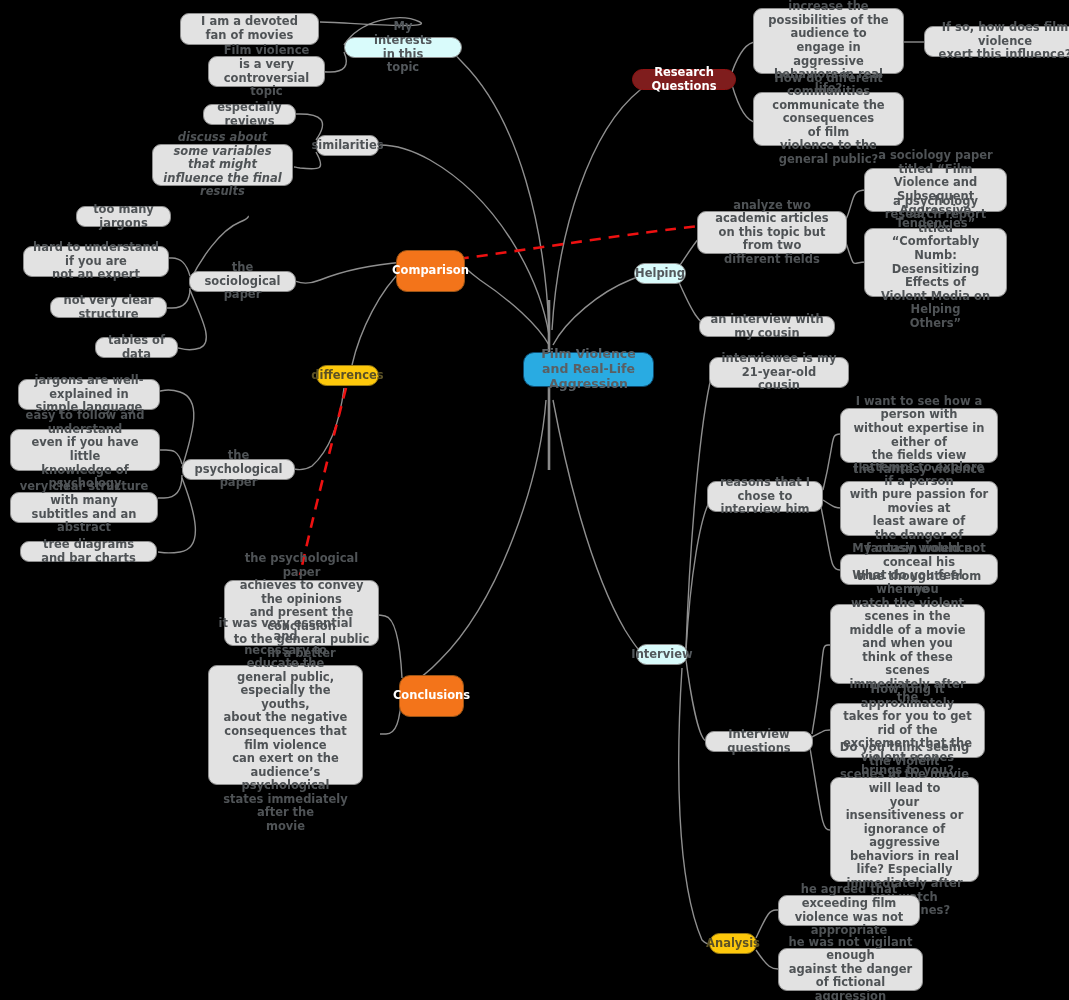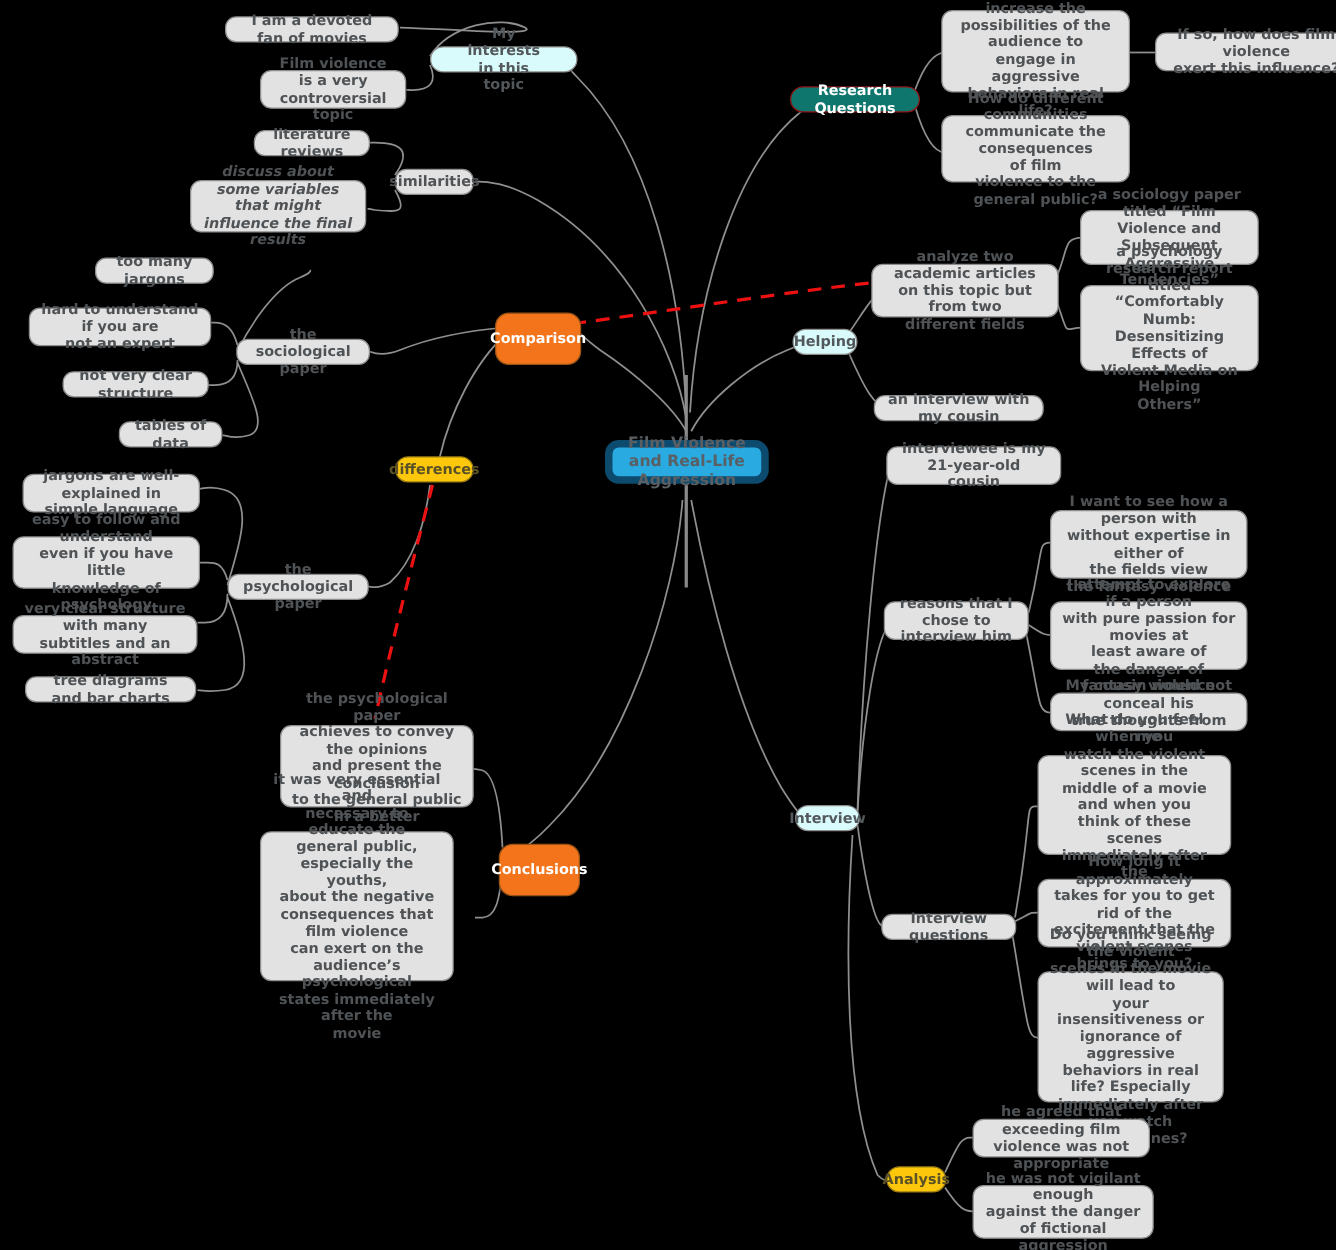--- a/index.html
+++ b/index.html
@@ -21,40 +21,41 @@
   .n-leaf{
     background:#e2e2e2;color:#4f5356;
     border-radius:9px;font-size:11.5px;
     padding:4px 8px;
     box-shadow:0 1px 1px rgba(0,0,0,.35);
   }
   
   .n-root{
     background:#29abe2;color:#5a5f63;
     border-radius:11px;font-size:12.5px;
-    padding:5px 10px;border:6px solid #0c4a6e;
+    padding:5px 10px;border:1px solid #0c4a6e;
     box-shadow:0 1px 2px rgba(0,0,0,.4);
+    margin-left:39px;
   }
   
   .n-cyan{
     background:#d9fbfb;color:#53585c;
     border-radius:11px;font-size:11.5px;
     padding:4px 25px;
     box-shadow:0 1px 1px rgba(0,0,0,.35);
   }
   
   .n-orange{
     background:#f3741a;color:#ffffff;
     border-radius:11px;font-size:11.5px;
     padding:20px 9px;border:1px solid #9a5416;
     box-shadow:0 1px 1px rgba(0,0,0,.35);
   }
   
   .n-red{
-    background:#0f766e;color:#ffffff;
+    background:#7f1d1d;color:#ffffff;
     border-radius:11px;font-size:11.5px;
     padding:4px 9px;border:1px solid #8f1414;
     box-shadow:0 1px 1px rgba(0,0,0,.35);
   }
   
   .n-yellow{
     background:#fdc80b;color:#5b5126;
     border-radius:11px;font-size:11.5px;
     padding:4px 9px;border:1px solid #9c7d12;
     box-shadow:0 1px 1px rgba(0,0,0,.35);
@@ -137,28 +138,28 @@
 
     <path class="edge-rel" d="M458 259 C540 248 640 232 700 226"></path>
     <path class="edge-rel" d="M346 388 C330 450 312 520 300 575"></path>
   </svg>
 
   <div class="node n-root" style="left:484px;top:352px;width:131px;height:35px;">Film Violence and Real-Life
 Aggression</div>
 
   <div class="node n-cyan" style="left:344px;top:37px;width:118px;height:21px;">My interests in this topic</div>
 
-  <div class="node n-leaf" style="left:180px;top:13px;width:139px;height:21px;">I am a devoted fan of movies</div>
+  <div class="node n-leaf" style="left:180px;top:13px;width:139px;height:32px;">I am a devoted fan of movies</div>
 
   <div class="node n-leaf" style="left:208px;top:56px;width:117px;height:31px;">Film violence is a very
 controversial topic</div>
 
   <div class="node n-leaf" style="left:316px;top:135px;width:63px;height:21px;text-align:right;">similarities</div>
 
-  <div class="node n-leaf" style="left:203px;top:104px;width:93px;height:21px;">literature reviews</div>
+  <div class="node n-leaf" style="left:203px;top:104px;width:93px;height:21px;">especially reviews</div>
 
   <div class="node n-leaf" style="left:152px;top:144px;width:141px;height:42px;font-style:italic;">discuss about some variables
 that might influence the final
 results</div>
 
   <div class="node n-orange" style="left:396px;top:250px;width:69px;height:21px;">Comparison</div>
 
   <div class="node n-leaf" style="left:189px;top:271px;width:107px;height:21px;">the sociological paper</div>
 
   <div class="node n-leaf" style="left:76px;top:206px;width:95px;height:21px;">too many jargons</div>

